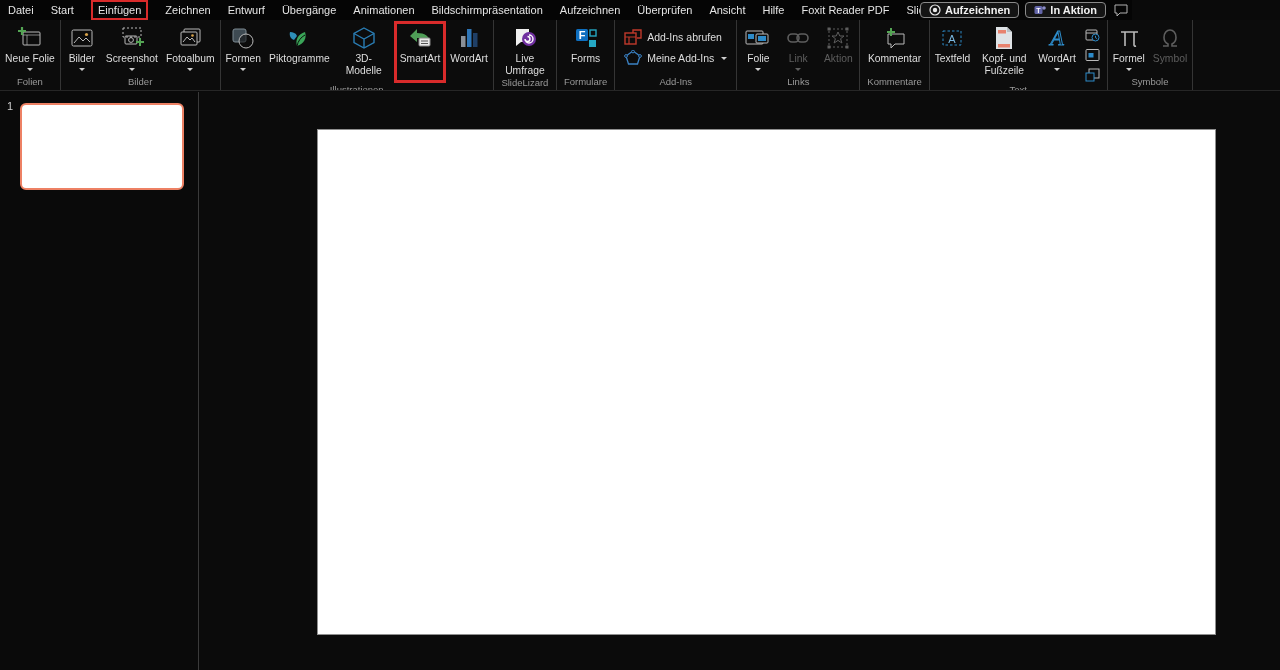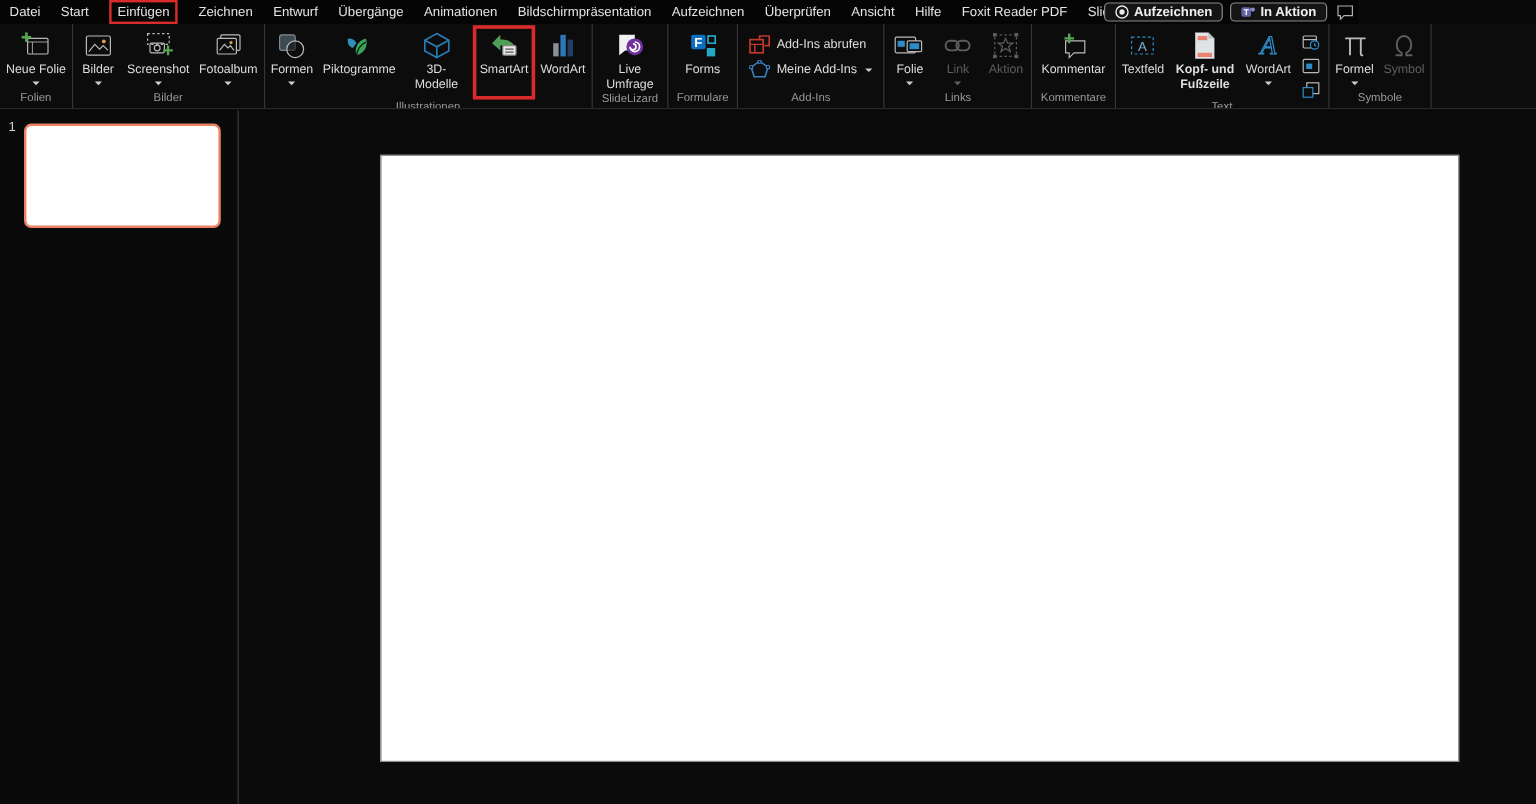--- a/index.html
+++ b/index.html
@@ -342,21 +342,21 @@
         </div>
         <div class="rb-large">
           <div class="rb-ico">
             <svg width="22" height="26" viewBox="0 0 22 26" fill="none">
               <path d="M3 2h11l5 5v17H3V2z" fill="#dfe3e6"></path>
               <path d="M14 2v5h5" fill="#b9bfc4"></path>
               <rect x="5" y="5" width="8" height="3.5" fill="#e8826e"></rect>
               <rect x="5" y="19" width="12" height="3.5" fill="#e8826e"></rect>
             </svg>
           </div>
-          <div class="rb-label" style="max-width: 52px; font-weight: bold;">Kopf- und Fußzeile</div>
+          <div class="rb-label" style="max-width: 52px;">Kopf- und Fußzeile</div>
         </div>
         <div class="rb-large">
           <div class="rb-ico">
             <svg width="26" height="24" viewBox="0 0 26 24" fill="none">
               <text x="13" y="19" text-anchor="middle" font-size="22" font-family="Liberation Serif" font-style="italic" fill="none" stroke="#2d8bc9" stroke-width="1">A</text>
             </svg>
           </div>
           <div class="rb-label">WordArt</div>
           <div class="caret"></div>
         </div>

